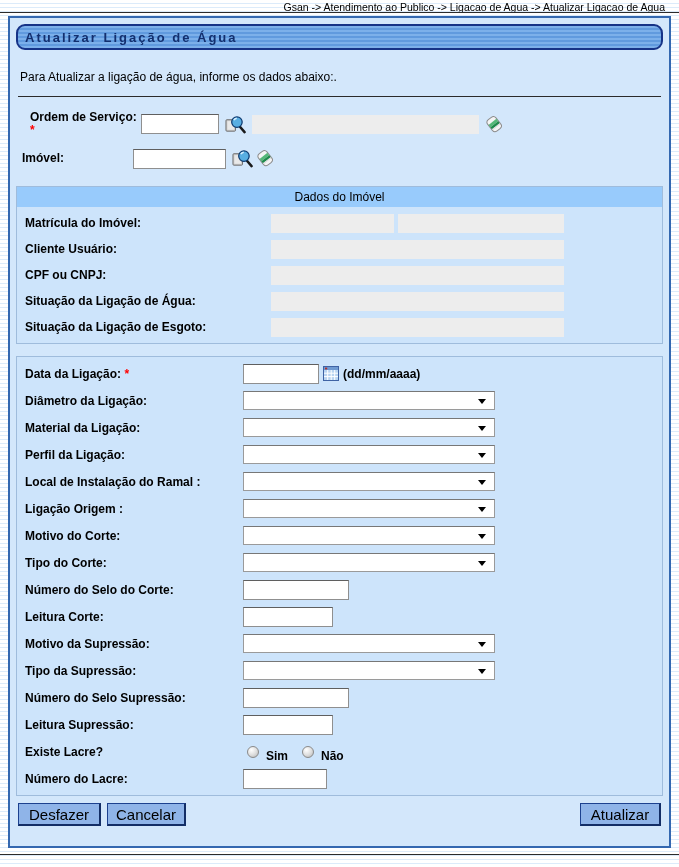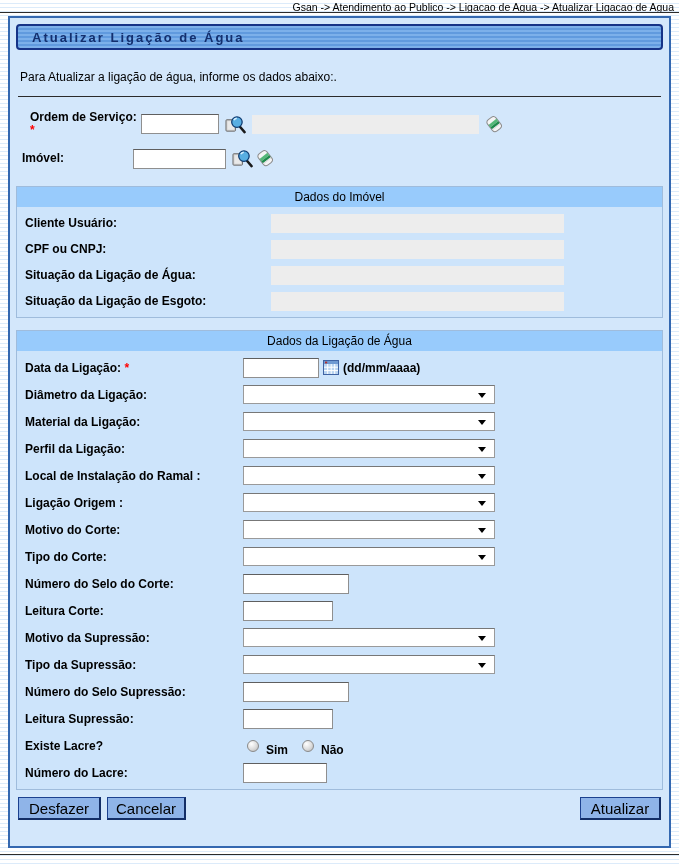--- a/index.html
+++ b/index.html
@@ -2,33 +2,33 @@
 <html><head>
 <meta charset="utf-8">
 <style>
   * { margin:0; padding:0; box-sizing:border-box; }
   html,body { width:679px; height:867px; }
   body {
     position:relative;
     font-family:"Liberation Sans", sans-serif;
     background:repeating-linear-gradient(180deg,#ffffff 0 3px,#dcebfa 3px 4px);
   }
-  .breadcrumb { position:absolute; top:1px; right:5px; font-size:10.5px; color:#000; white-space:nowrap; }
+  .breadcrumb { position:absolute; top:1px; right:14px; font-size:10.5px; color:#000; white-space:nowrap; }
   .top-rule    { position:absolute; top:12px;  left:0; width:679px; height:1px; background:#2b2b2b; }
   .bottom-rule { position:absolute; top:854px; left:0; width:679px; height:1px; background:#2b2b2b; }
 
   .container {
     position:absolute; left:8px; top:16px; width:663px; height:832px;
     border:2px solid #3468b0; background:#d3e7fb; overflow:hidden;
   }
   .title-bar {
     margin:6px 6px 0 6px; height:26px;
-    border:2px solid #163387; border-radius:4px;
+    border:2px solid #163387; border-radius:9px;
     background:repeating-linear-gradient(180deg,#7cb0ea 0 2px,#609ade 2px 4px);
-    display:flex; align-items:center; padding-left:14px;
+    display:flex; align-items:center; padding-left:7px;
     color:#132f6e; font-size:13px; font-weight:bold; letter-spacing:2px;
   }
   .intro { margin:20px 0 12px 10px; font-size:12px; color:#000; }
   .divider { margin:9px 8px 0 8px; height:1px; background:#2b2b2b; }
 
   .top-form { margin:10px 0 0 12px; }
   .trow { display:flex; align-items:center; }
   .trow-ordem { height:34px;margin-left:8px; }
   .trow-imovel { margin-top:6px; height:23px; }
   .tlbl { width:111px; font-weight:bold; font-size:12px; line-height:13px; color:#000; }
@@ -156,40 +156,44 @@
           </g>
         </svg>
       </span>
     </div>
   </div>
 
   <div class="panel">
     <div class="panel-head">Dados do Imóvel</div>
     <div class="panel-body">
       <div class="prow prow-i">
+        <div class="plbl1">Matrícula do Imóvel:</div>
+        <span class="ro ro-a"></span>
+        <span class="ro ro-b"></span>
+      </div>
+      <div class="prow prow-i">
         <div class="plbl1">Cliente Usuário:</div>
         <span class="ro ro-w"></span>
       </div>
       <div class="prow prow-i">
         <div class="plbl1">CPF ou CNPJ:</div>
         <span class="ro ro-w"></span>
       </div>
       <div class="prow prow-i">
         <div class="plbl1">Situação da Ligação de Água:</div>
         <span class="ro ro-w"></span>
       </div>
       <div class="prow prow-i">
         <div class="plbl1">Situação da Ligação de Esgoto:</div>
         <span class="ro ro-w"></span>
       </div>
     </div>
   </div>
 
   <div class="panel panel-ligacao">
-    <div class="panel-head">Dados da Ligação de Água</div>
     <div class="panel-body">
 
       <div class="prow prow-l">
         <div class="plbl2">
           <span>Data da Ligação:</span>
           <span class="req">*</span>
         </div>
         <input class="inp inp-date" value="" style="">
         <span class="cal">
           <svg width="16" height="15" viewBox="0 0 16 15">

